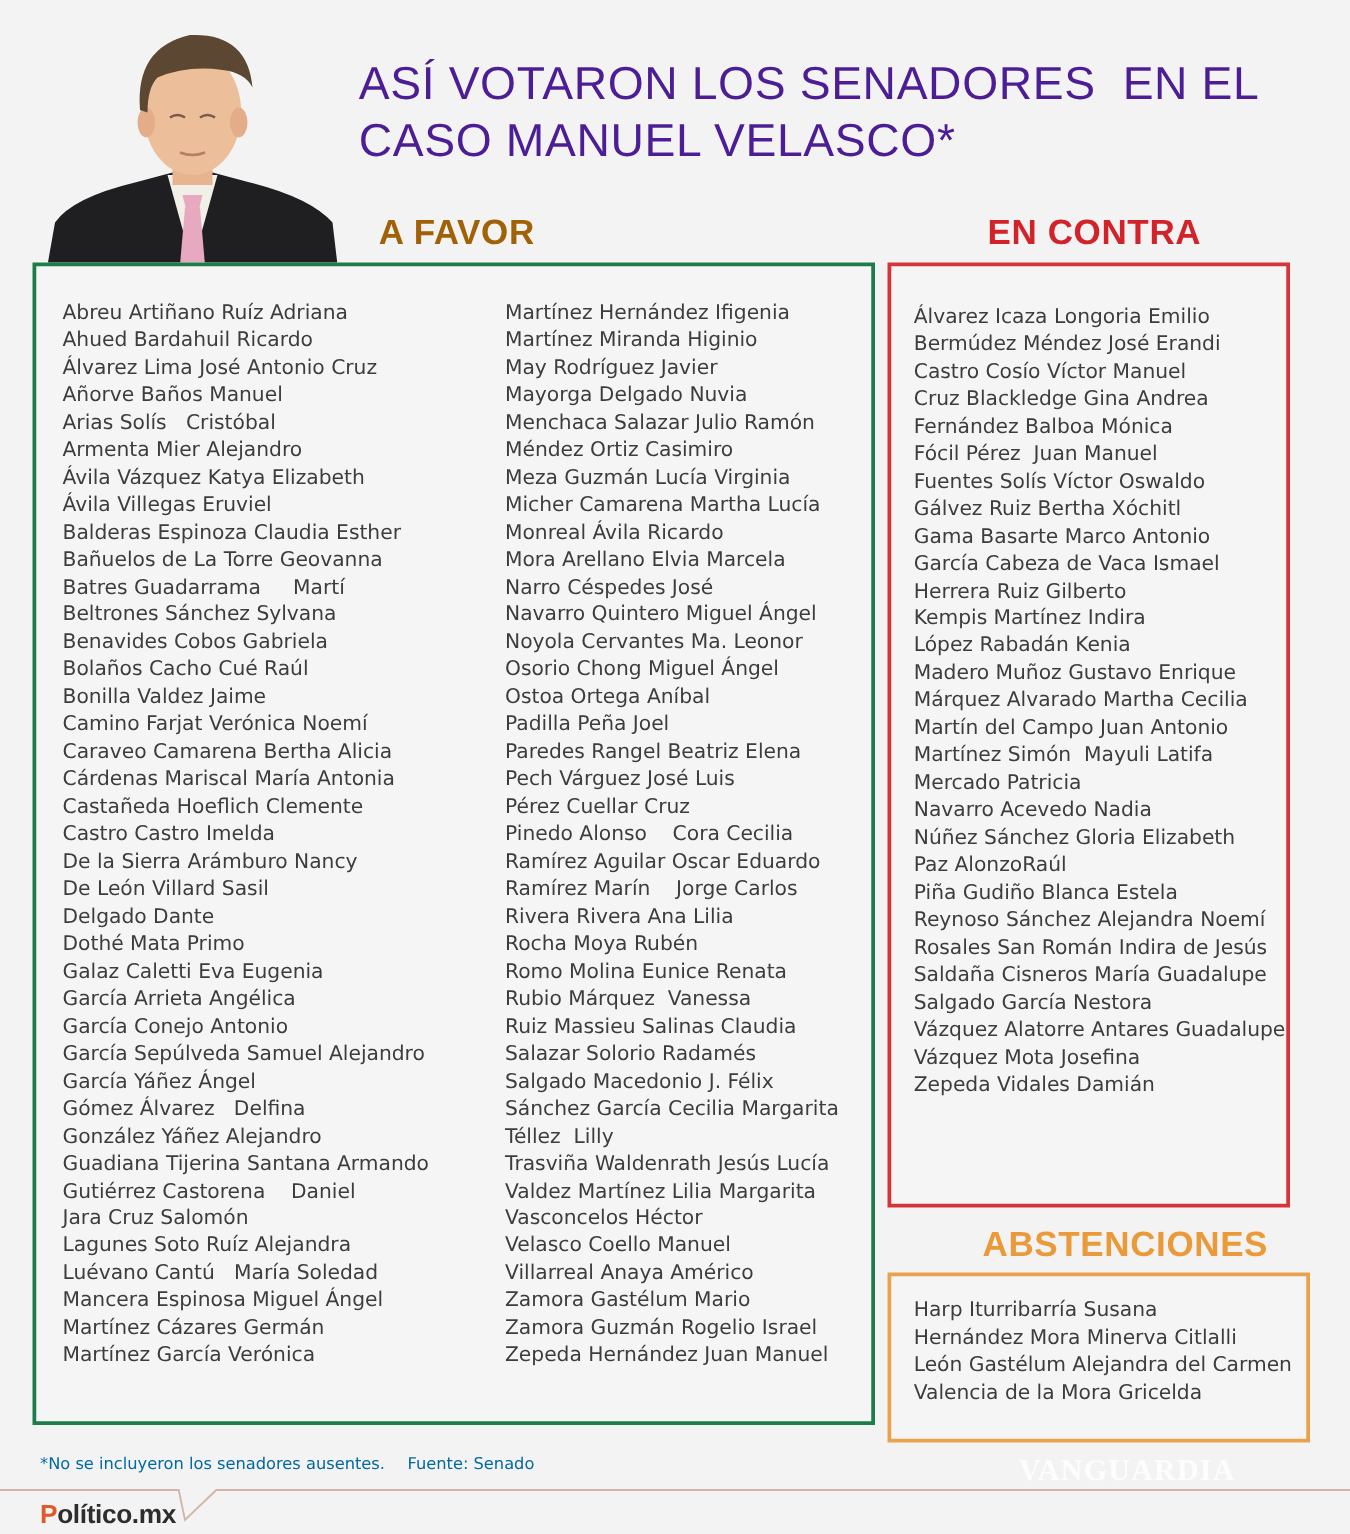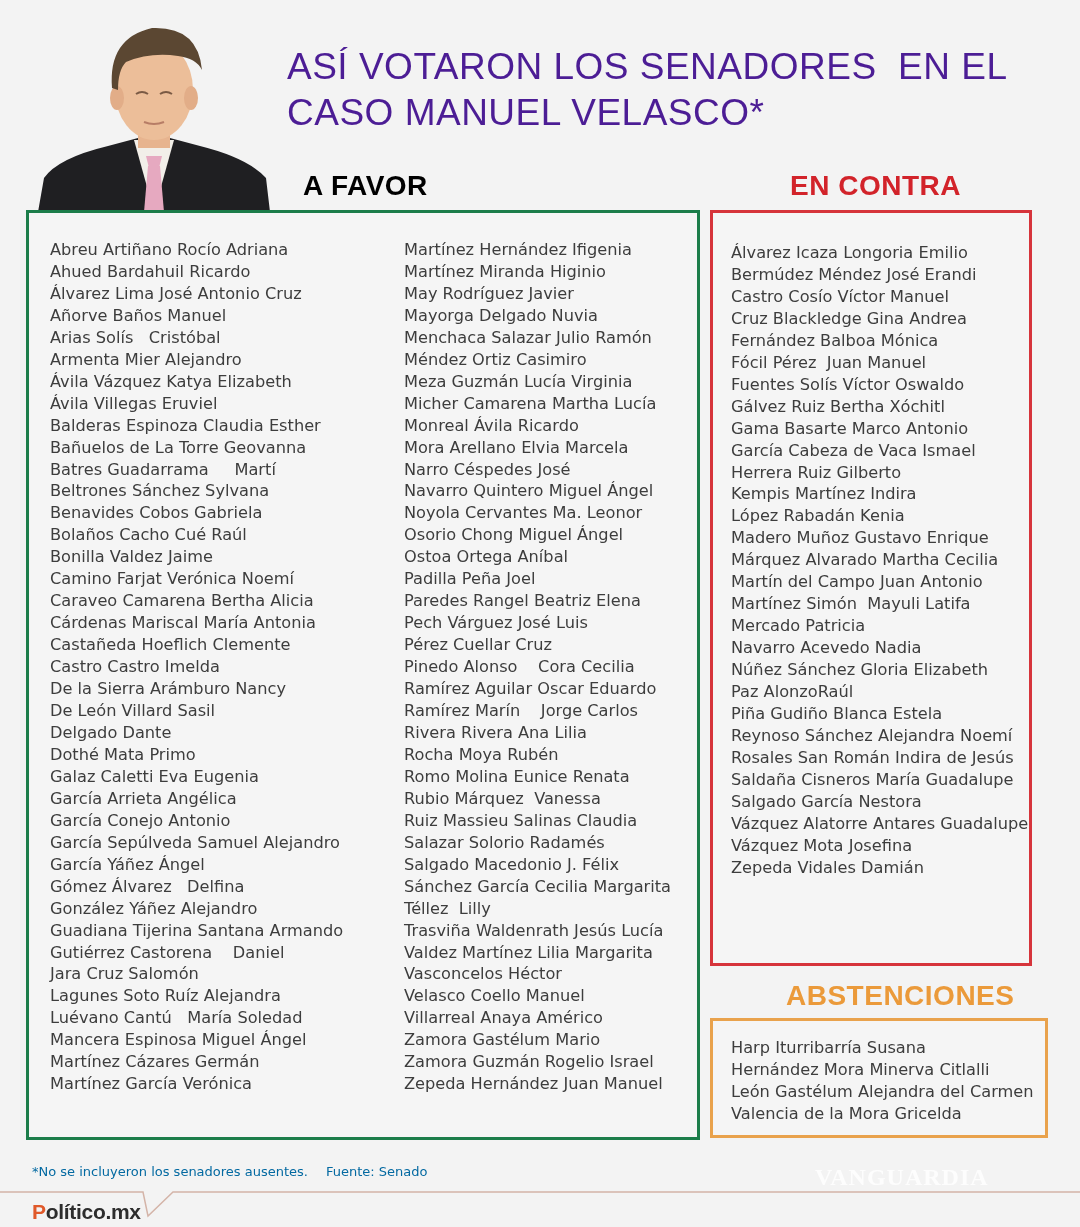--- a/index.html
+++ b/index.html
@@ -12,27 +12,27 @@
   .portrait { position:absolute; left:38px; top:18px; width:232px; height:194px; overflow:hidden; }
   .title {
     position:absolute; left:287px; top:44px; width:760px;
     font-family:"Liberation Sans", sans-serif; font-size:37px; line-height:46px;
     color:#4c1d95; letter-spacing:0.5px; margin:0; font-weight:normal;
   }
   .section-heading {
     position:absolute; font-family:"Liberation Sans", sans-serif; font-weight:bold;
     font-size:28px; letter-spacing:0.5px; margin:0;
   }
-  .h-favor { left:303px; top:170px; color:#000000; }
+  .h-favor { left:303px; top:170px; color:#a16207; }
   .h-contra { left:790px; top:170px; color:#d2232a; }
   .h-abst { left:786px; top:980px; color:#eb9a3a; }
   .box { position:absolute; box-sizing:border-box; background:#f5f5f5; }
   .box-favor { left:26px; top:210px; width:674px; height:930px; border:3px solid #1c7d4a; }
   .box-contra { left:710px; top:210px; width:322px; height:756px; border:3px solid #d6343b; }
-  .box-abst { left:710px; top:1018px; width:338px; height:120px; border:3px solid #e9a24c; }
+  .box-abst { left:710px; top:1018px; width:338px; height:136px; border:3px solid #e9a24c; }
   ul.names { list-style:none; margin:0; padding:0; position:absolute; }
   ul.names li { font-size:16.2px; line-height:21.95px; white-space:pre; color:#3d3d3d; }
   .col1 { left:21px; top:26px; }
   .col2 { left:375px; top:26px; }
   .col-contra { left:18px; top:29px; }
   .col-abst { left:18px; top:16px; }
   .footnote {
     position:absolute; left:32px; top:1164px; font-size:13px; color:#0369a1;
   }
   .footnote .src { margin-left:18px; }
@@ -71,21 +71,21 @@
   <span style="white-space:pre">ASÍ VOTARON LOS SENADORES  EN EL</span><br>
   <span>CASO MANUEL VELASCO*</span>
 </h1>
 
 <h2 class="section-heading h-favor">A FAVOR</h2>
 <h2 class="section-heading h-contra">EN CONTRA</h2>
 <h2 class="section-heading h-abst">ABSTENCIONES</h2>
 
 <div class="box box-favor">
   <ul class="names col1">
-      <li>Abreu Artiñano Rocío Adriana</li>
+      <li>Abreu Artiñano Ruíz Adriana</li>
       <li>Ahued Bardahuil Ricardo</li>
       <li>Álvarez Lima José Antonio Cruz</li>
       <li>Añorve Baños Manuel</li>
       <li>Arias Solís   Cristóbal</li>
       <li>Armenta Mier Alejandro</li>
       <li>Ávila Vázquez Katya Elizabeth</li>
       <li>Ávila Villegas Eruviel</li>
       <li>Balderas Espinoza Claudia Esther</li>
       <li>Bañuelos de La Torre Geovanna</li>
       <li>Batres Guadarrama     Martí</li>

